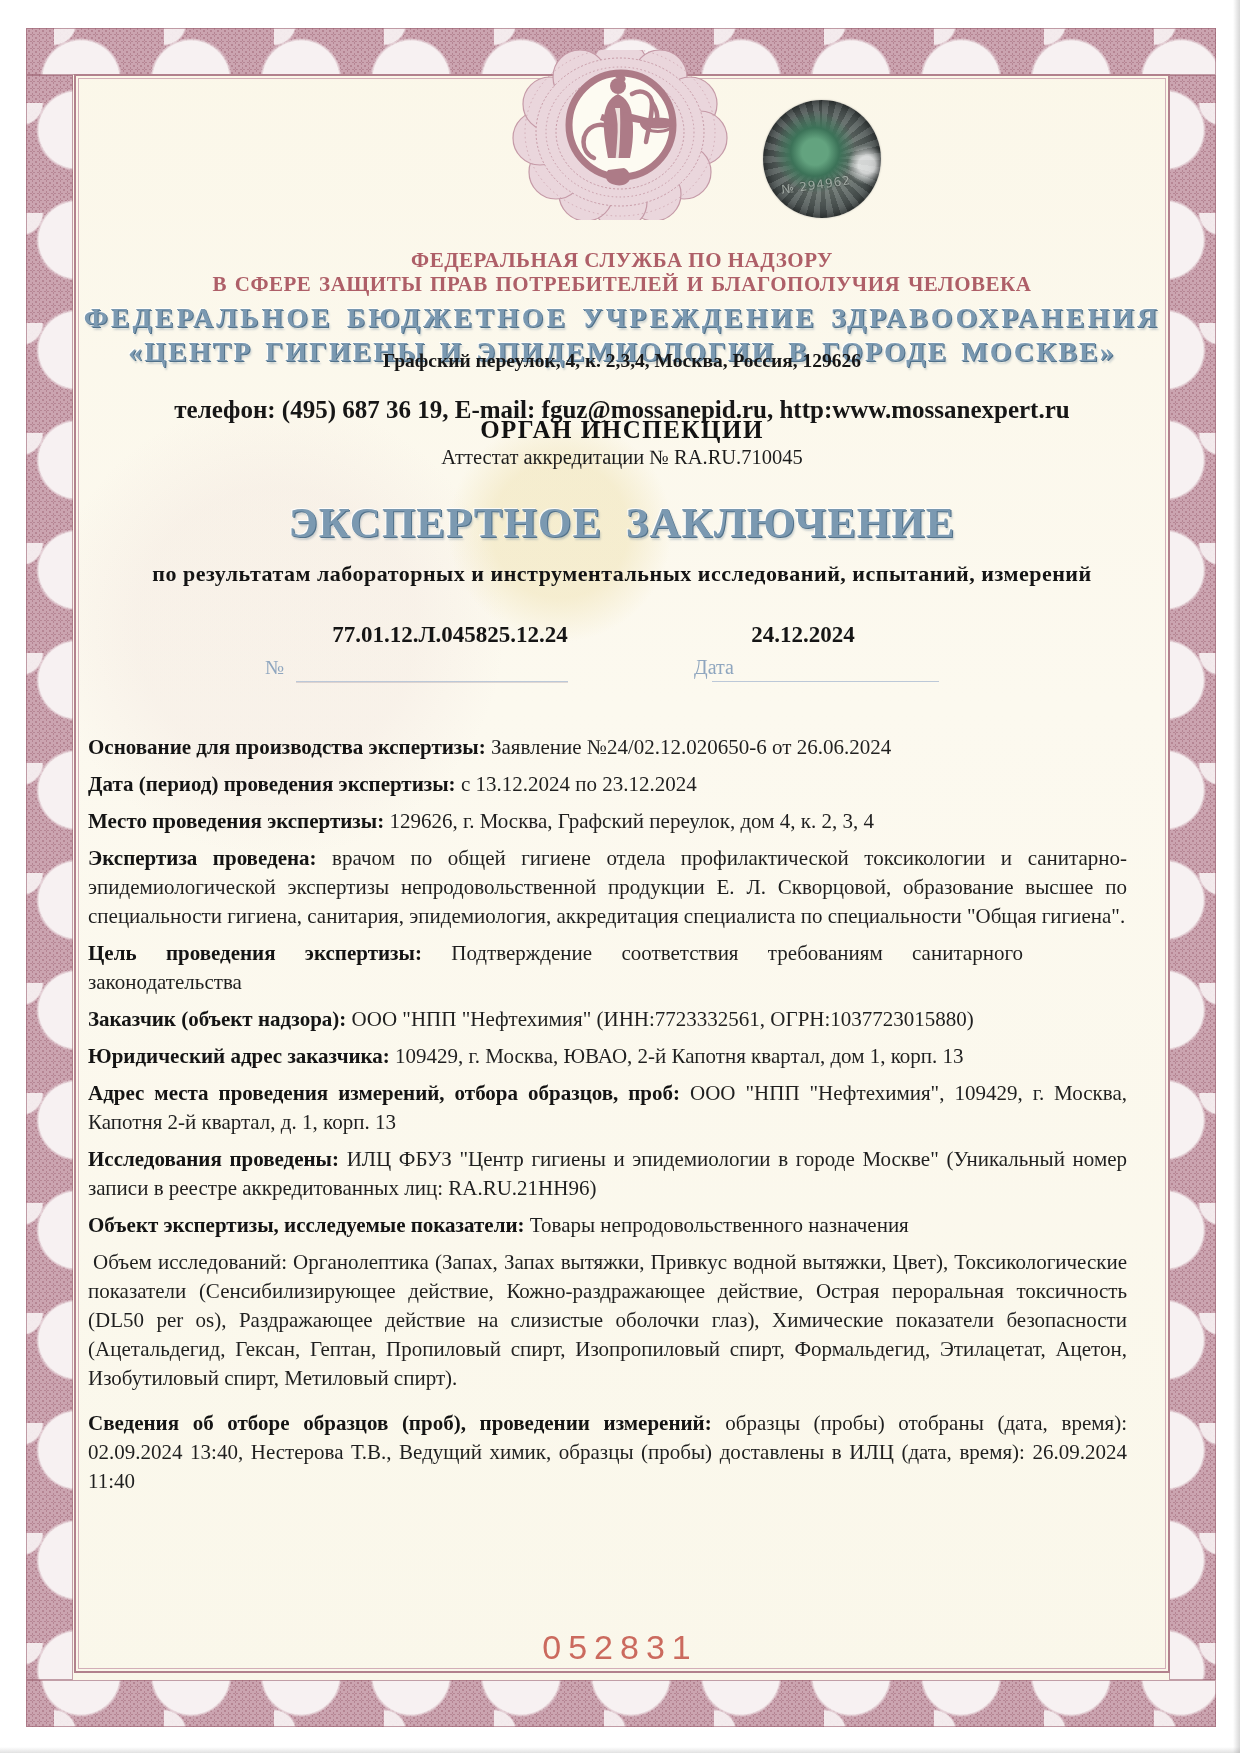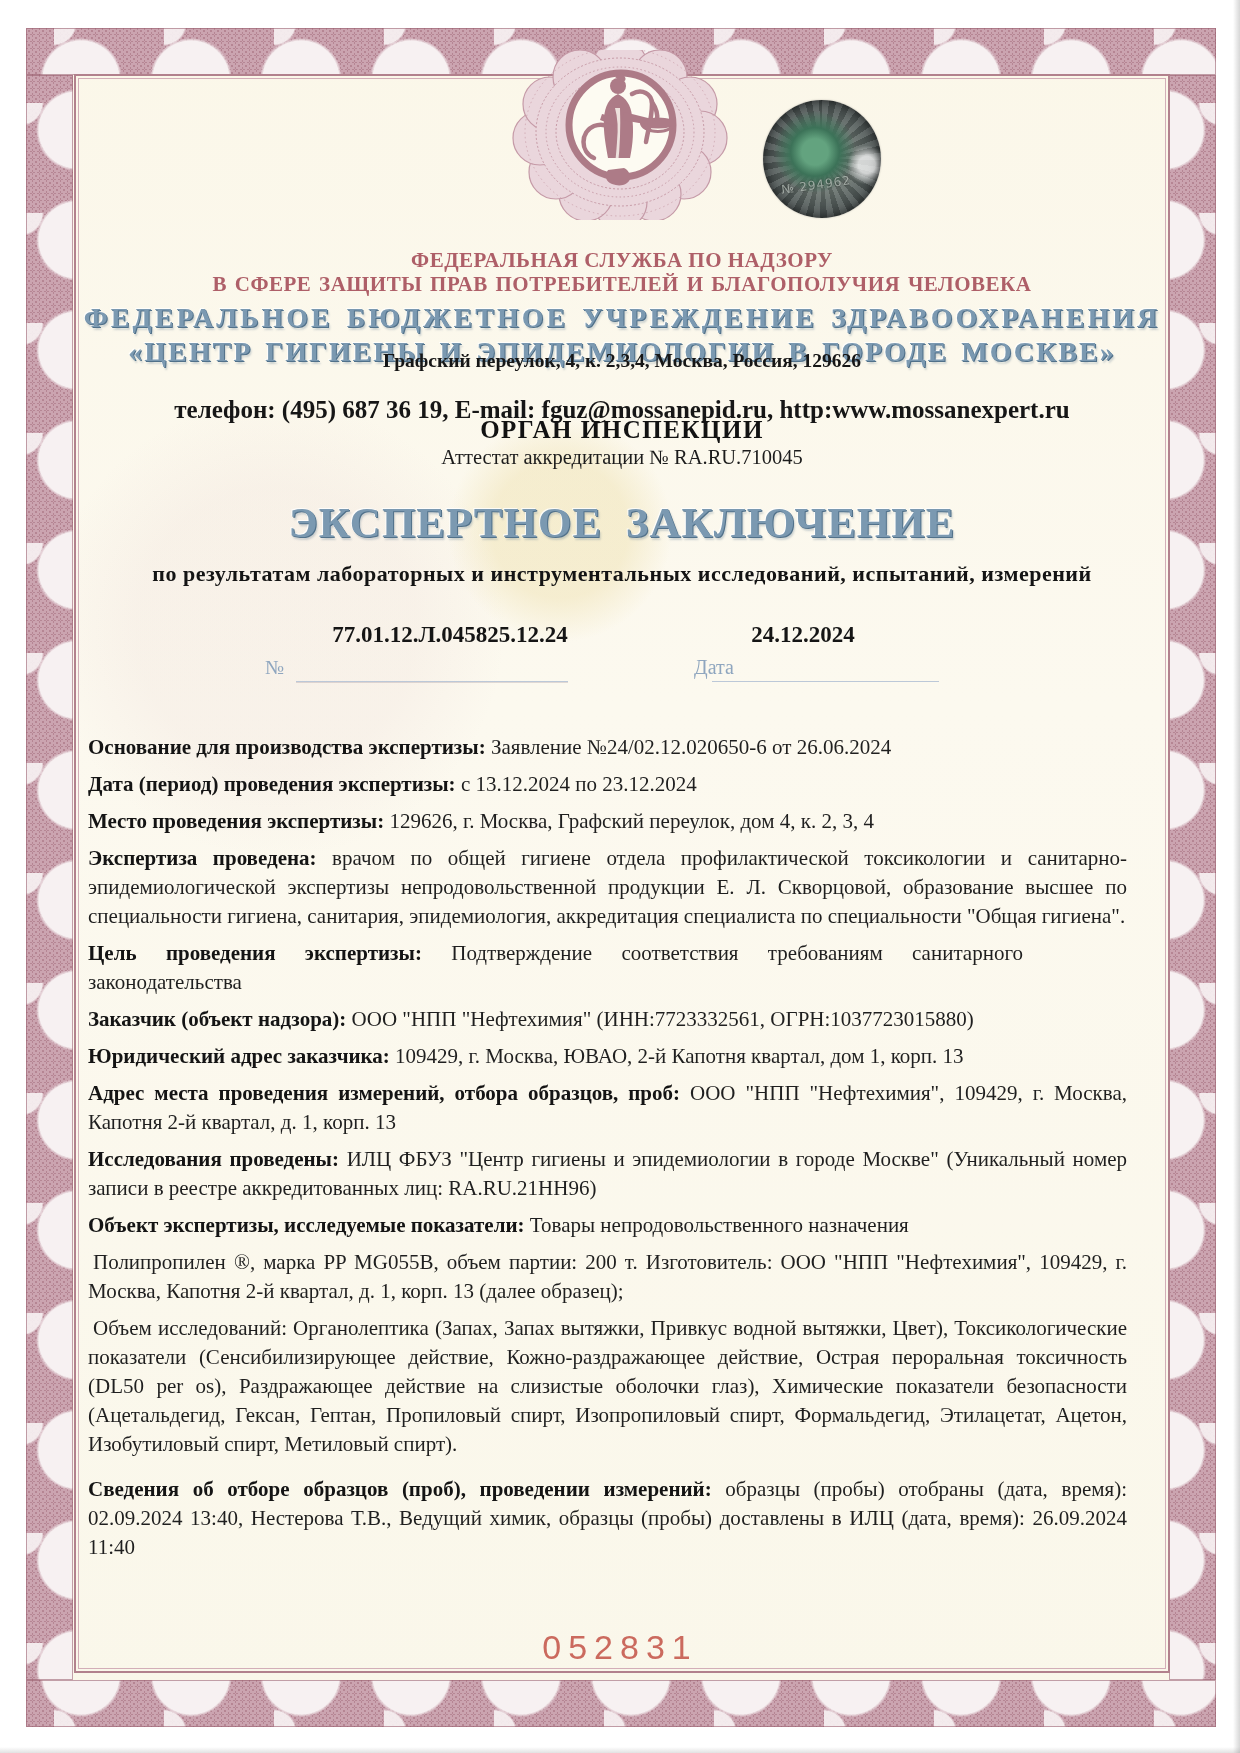--- a/index.html
+++ b/index.html
@@ -193,20 +193,19 @@
     <p class="para"><span class="lbl">Основание для производства экспертизы:</span> <span>Заявление №24/02.12.020650-6 от 26.06.2024</span></p>
     <p class="para"><span class="lbl">Дата (период) проведения экспертизы:</span> <span>с 13.12.2024 по 23.12.2024</span></p>
     <p class="para"><span class="lbl">Место проведения экспертизы:</span> <span>129626, г. Москва, Графский переулок, дом 4, к. 2, 3, 4</span></p>
     <p class="para"><span class="lbl">Экспертиза проведена:</span> <span>врачом по общей гигиене отдела профилактической токсикологии и санитарно-эпидемиологической экспертизы непродовольственной продукции Е. Л. Скворцовой, образование высшее по специальности гигиена, санитария, эпидемиология, аккредитация специалиста по специальности "Общая гигиена".</span></p>
     <p class="para narrow"><span class="lbl">Цель проведения экспертизы:</span> <span>Подтверждение соответствия требованиям санитарного законодательства</span></p>
     <p class="para"><span class="lbl">Заказчик (объект надзора):</span> <span>ООО "НПП "Нефтехимия" (ИНН:7723332561, ОГРН:1037723015880)</span></p>
     <p class="para"><span class="lbl">Юридический адрес заказчика:</span> <span>109429, г. Москва, ЮВАО, 2-й Капотня квартал, дом 1, корп. 13</span></p>
     <p class="para"><span class="lbl">Адрес места проведения измерений, отбора образцов, проб:</span> <span>ООО "НПП "Нефтехимия", 109429, г. Москва, Капотня 2-й квартал, д. 1, корп. 13</span></p>
     <p class="para"><span class="lbl">Исследования проведены:</span> <span>ИЛЦ ФБУЗ "Центр гигиены и эпидемиологии в городе Москве" (Уникальный номер записи в реестре аккредитованных лиц: RA.RU.21НН96)</span></p>
     <p class="para"><span class="lbl">Объект экспертизы, исследуемые показатели:</span> <span>Товары непродовольственного назначения</span></p>
-    <p class="para indent"><span class="lbl"></span><span>Полипропилен ®, марка PP MG055B, объем партии: 200 т. Изготовитель: ООО "НПП "Нефтехимия", 109429, г. Москва, Капотня 2-й квартал, д. 1, корп. 13 (далее образец);</span></p>
     <p class="para indent"><span class="lbl"></span><span>Объем исследований: Органолептика (Запах, Запах вытяжки, Привкус водной вытяжки, Цвет), Токсикологические показатели (Сенсибилизирующее действие, Кожно-раздражающее действие, Острая пероральная токсичность (DL50 per os), Раздражающее действие на слизистые оболочки глаз), Химические показатели безопасности (Ацетальдегид, Гексан, Гептан, Пропиловый спирт, Изопропиловый спирт, Формальдегид, Этилацетат, Ацетон, Изобутиловый спирт, Метиловый спирт).</span></p>
     <p class="para gap"><span class="lbl">Сведения об отборе образцов (проб), проведении измерений:</span> <span>образцы (пробы) отобраны (дата, время): 02.09.2024 13:40, Нестерова Т.В., Ведущий химик, образцы (пробы) доставлены в ИЛЦ (дата, время): 26.09.2024 11:40</span></p>
   </div>
 
   <div class="serial">052831</div>
 
 </div>
 
 </body></html>

